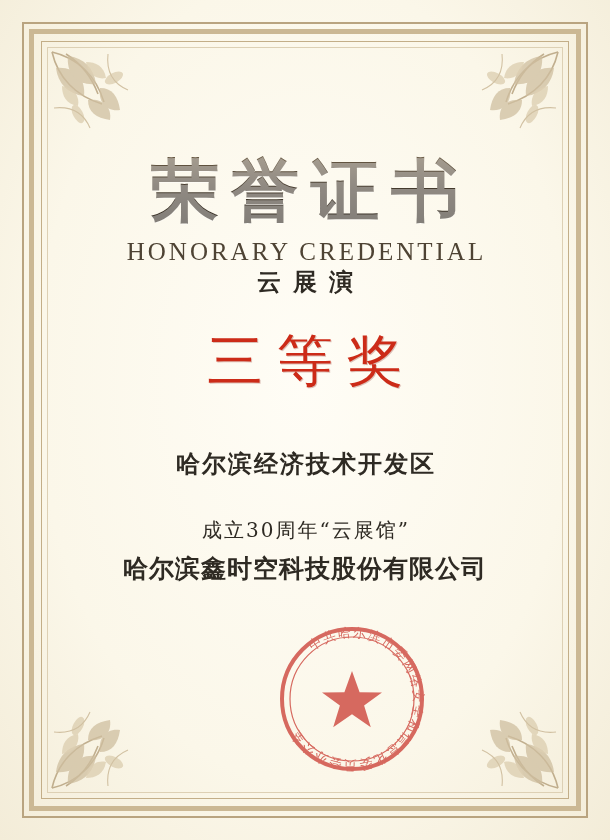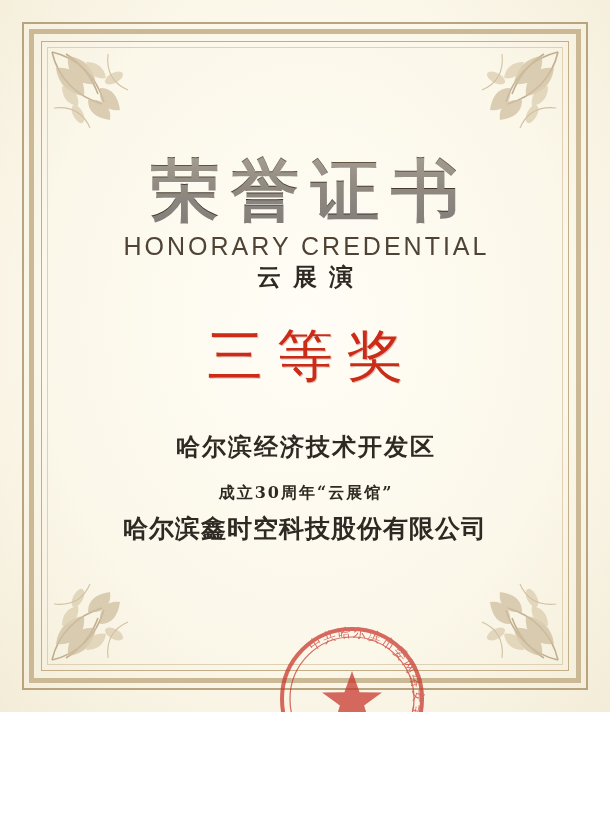--- a/index.html
+++ b/index.html
@@ -7,21 +7,21 @@
     padding: 0;
     background: #ffffff;
   }
   body {
     font-family: "Liberation Serif", serif;
   }
 
   .certificate {
     position: relative;
     width: 610px;
-    height: 712px;
+    height: 840px;
     box-sizing: border-box;
     background: #fef9c3;
     overflow: hidden;
   }
 
   
   .paper-tint {
     position: absolute;
     inset: 0;
     background:
@@ -94,22 +94,22 @@
     color: #4a4034;
     line-height: 1.05;
     background: linear-gradient(180deg, #6b5c46 0%, #463c2f 45%, #2f281f 100%);
     -webkit-background-clip: text;
     background-clip: text;
     -webkit-text-fill-color: transparent;
     text-shadow: 0 1px 0 rgba(255,255,255,0.4);
   }
 
   .title-en {
-    margin-top: 6px;
-    font-family: Liberation Sans, sans-serif;
+    margin-top: 12px;
+    font-family: Liberation Serif, serif;
     font-size: 25px;
     letter-spacing: 3px;
     text-indent: 3px;
     color: #4e4334;
   }
 
   .line-event {
     margin-top: 44px;
     font-family: "DejaVu Serif", serif;
     font-size: 24px;
@@ -133,33 +133,33 @@
     font-family: "DejaVu Serif", serif;
     font-size: 56px;
     font-weight: normal;
     letter-spacing: 14px;
     text-indent: 14px;
     color: #cc2b18;
     text-shadow: 1px 1px 0 rgba(120,10,0,0.25);
   }
 
   .line-org1 {
-    margin-top: 36px;
+    margin-top: 48px;
     font-family: "DejaVu Serif", serif;
     font-size: 24px;
     font-weight: bold;
     letter-spacing: 2px;
     text-indent: 2px;
     color: #2e2a23;
   }
   .line-org2 {
-    margin-top: 20px;
-    font-family: "DejaVu Serif", serif;
-    font-size: 16px;
-    font-weight: bold;
+    margin-top: 37px;
+    font-family: "DejaVu Serif", serif;
+    font-size: 20px;
+    font-weight: normal;
     letter-spacing: 2px;
     text-indent: 2px;
     color: #2e2a23;
   }
   .line-company {
     margin-top: 8px;
     font-family: "DejaVu Serif", serif;
     font-size: 25px;
     font-weight: bold;
     letter-spacing: 1px;

